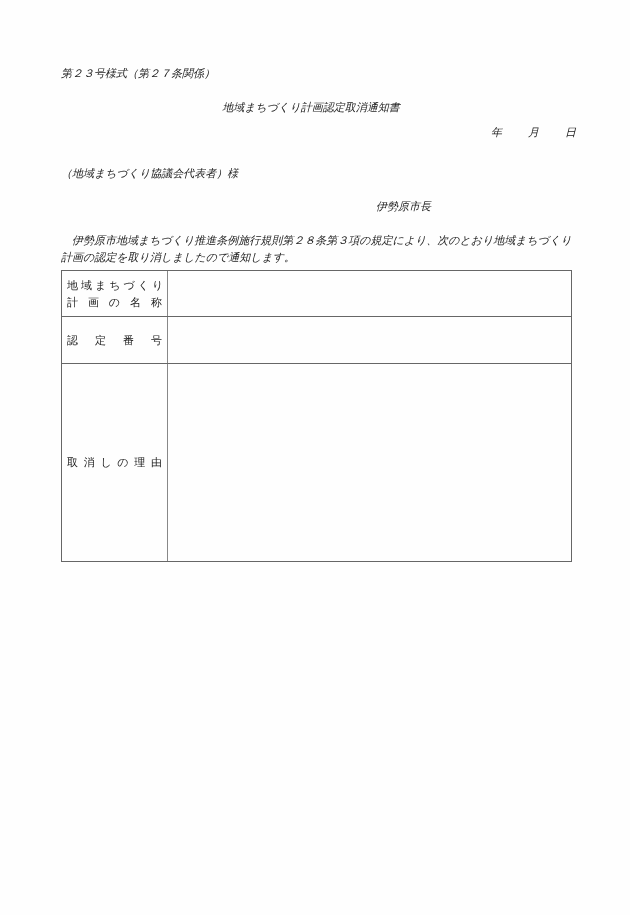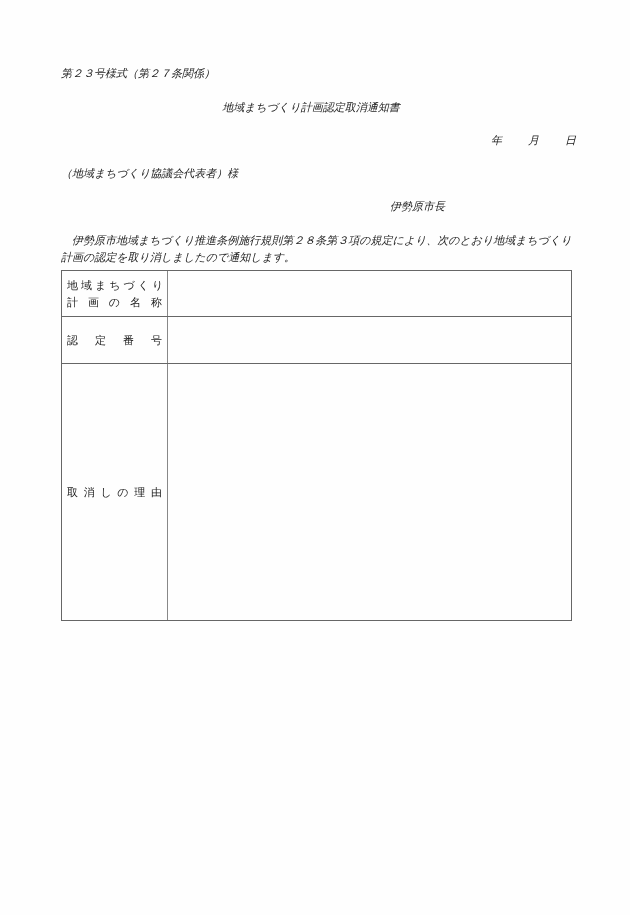--- a/index.html
+++ b/index.html
@@ -8,29 +8,29 @@
       background: #fefefe;
       font-family: "DejaVu Serif", "Liberation Serif", serif;
       color: #222;
       position: relative;
       overflow: hidden;
     }
     .abs { position: absolute; white-space: nowrap; }
     .t12 { font-size: 11px; line-height: 14px; font-style: italic; }
     #form-number { left: 61px; top: 67px; }
     #doc-title { left: 0; width: 622px; text-align: center; top: 101px; }
-    #date-line { left: 491px; top: 134px; }
+    #date-line { left: 491px; top: 126px; }
     #date-line span { display: inline-block; }
     #addressee { left: 61px; top: 167px; }
-    #issuer { left: 390px; top: 200px; }
+    #issuer { left: 376px; top: 200px; }
     #body-text { left: 61px; top: 232px; width: 515px; white-space: normal; line-height: 17px; text-indent: 11px; }
 
     #form-table {
       position: absolute; left: 61px; top: 270px;
-      width: 511px; height: 351px;
+      width: 511px; height: 292px;
       border: 1px solid #666;
       box-sizing: border-box;
     }
     .row { position: absolute; left: 0; right: 0; border-bottom: 1px solid #666; box-sizing: border-box; }
     .row.last { border-bottom: none; }
     .lbl-cell {
       position: absolute; left: 0; top: 0; bottom: 0; width: 106px;
       border-right: 1px solid #888; box-sizing: border-box;
       display: flex; align-items: center; padding-left: 5px;
     }

